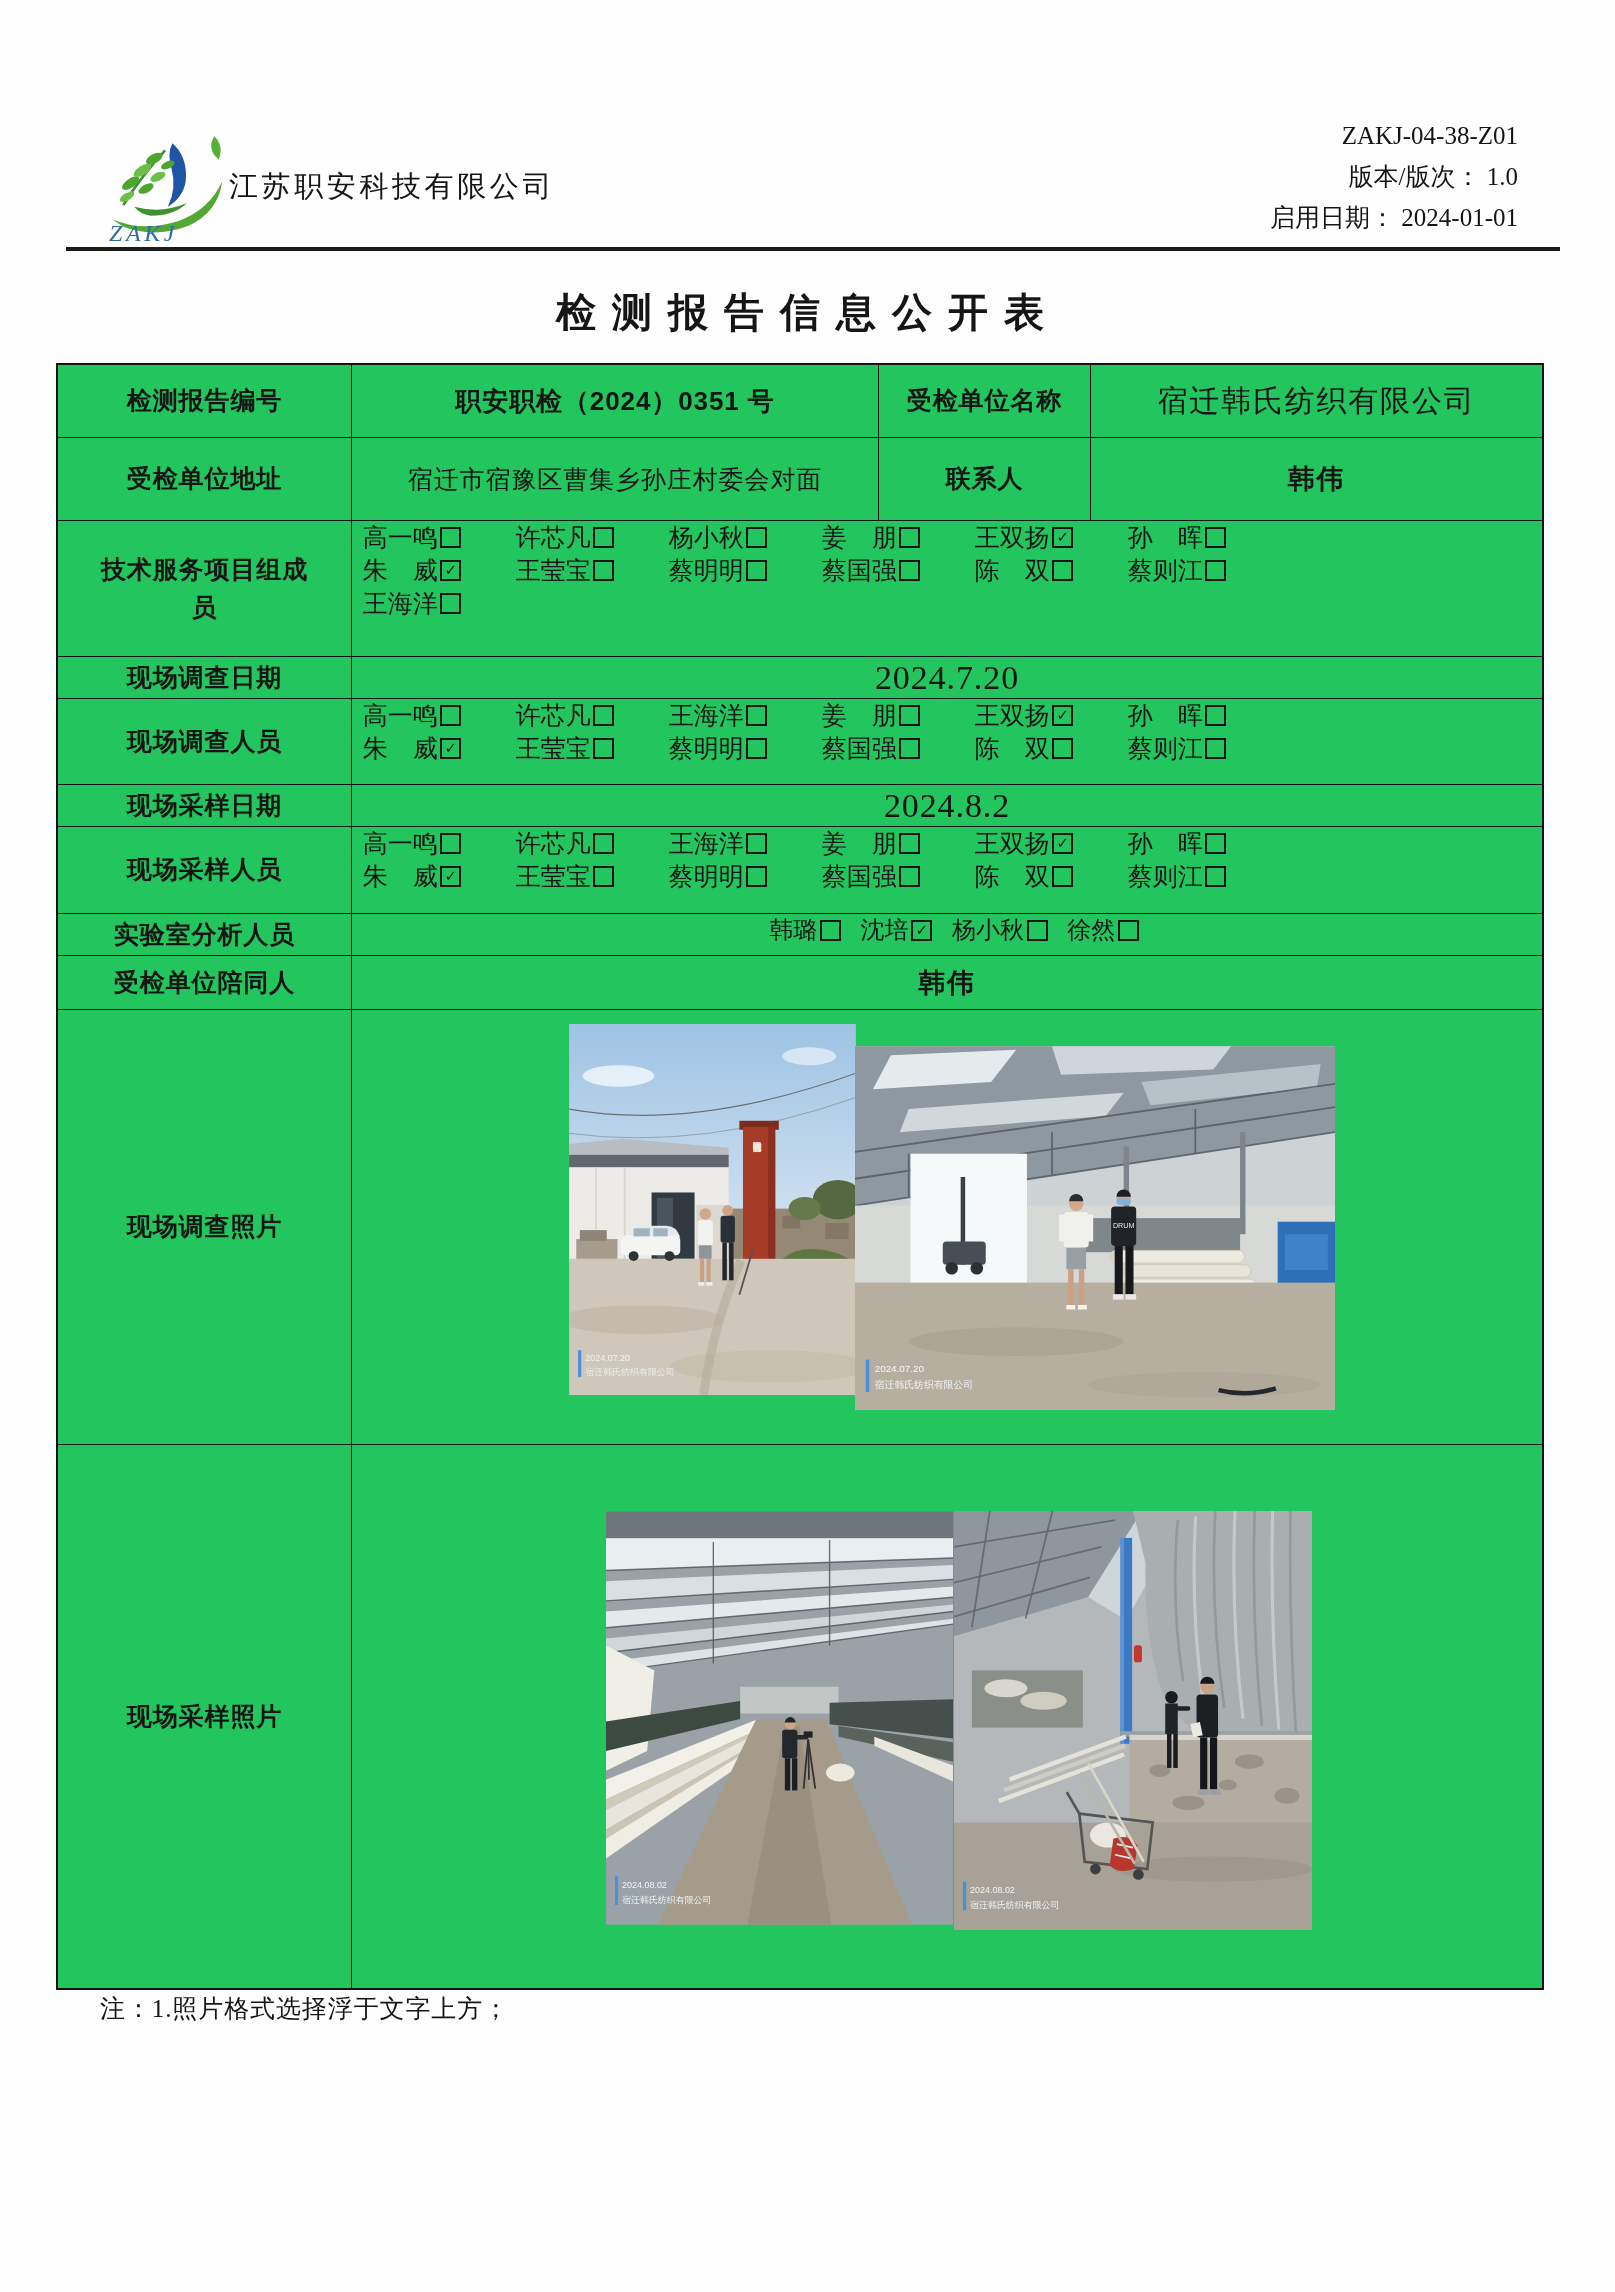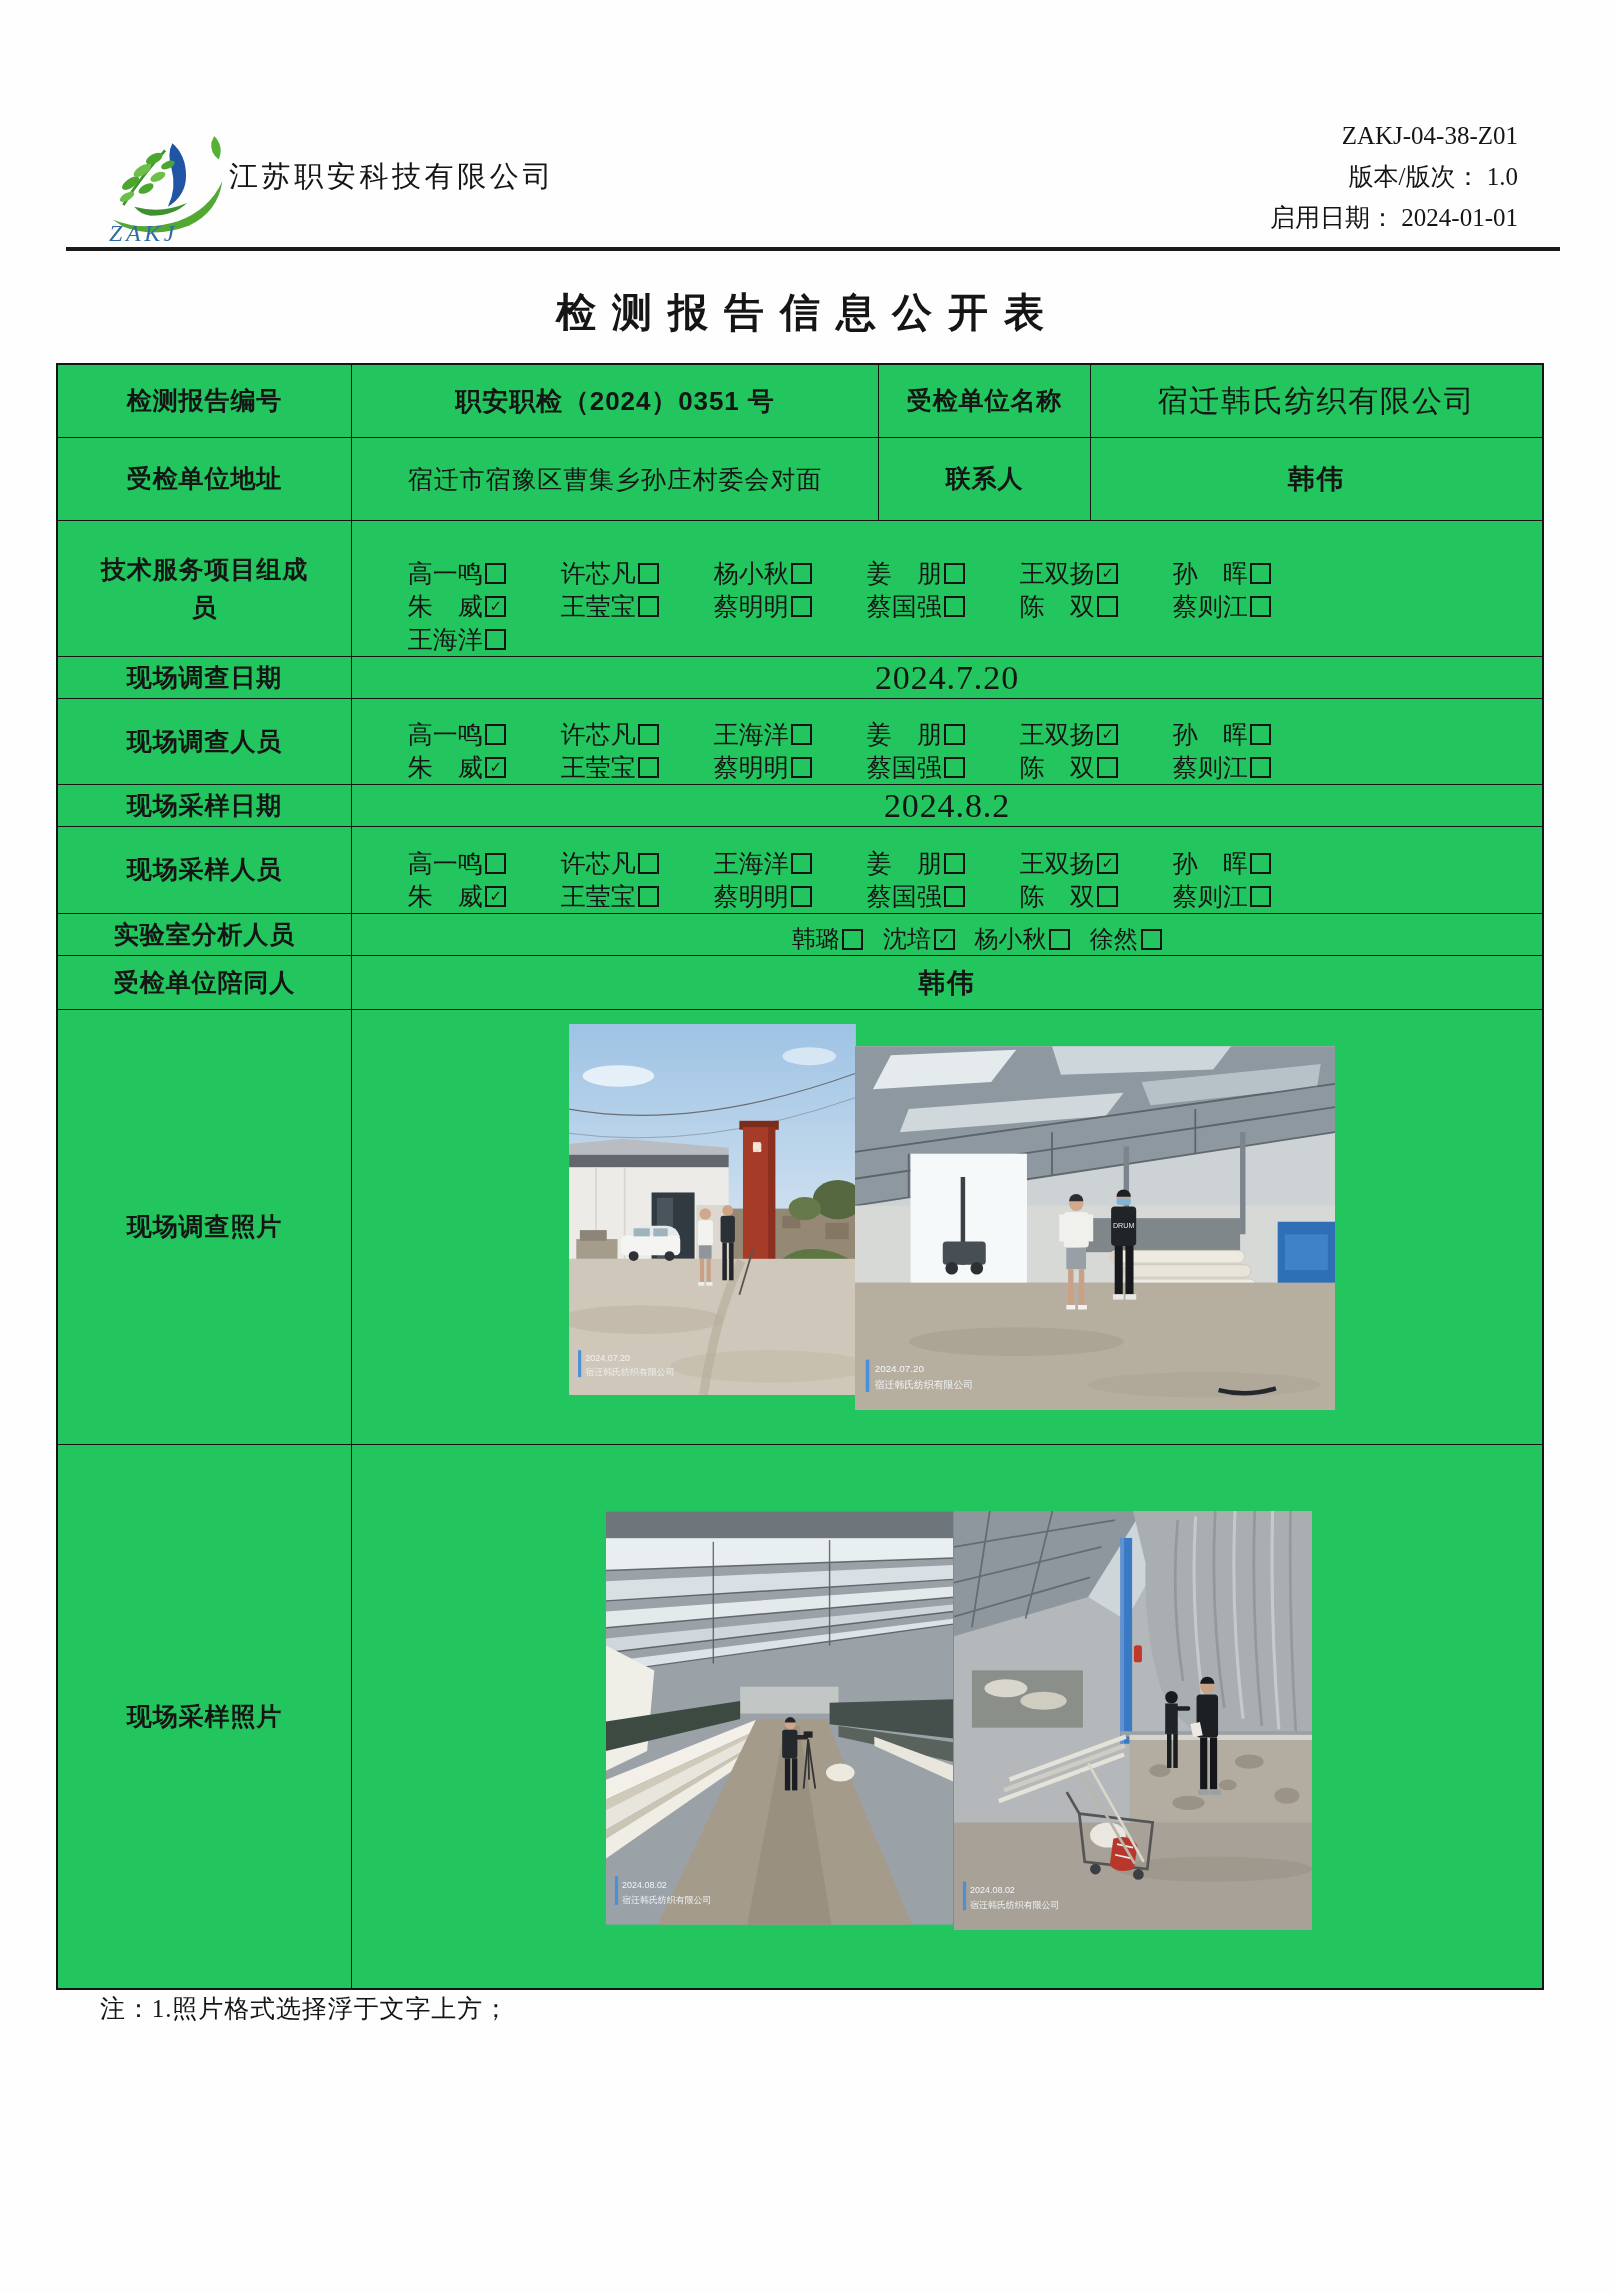--- a/index.html
+++ b/index.html
@@ -3,21 +3,21 @@
 <meta charset="utf-8">
 <style>
   html,body{margin:0;padding:0;background:#9a9a9a;}
   .page{width:1616px;height:2293px;background:#fefefe;position:relative;margin:0 auto;
         font-family:"Liberation Serif",serif;color:#151515;overflow:hidden;}
 
   
   .logo{position:absolute;left:104px;top:125px;width:125px;height:109px;}
   .logo-text{position:absolute;left:109px;top:220px;font-family:"Liberation Serif",serif;
              font-style:italic;font-weight:400;font-size:24px;letter-spacing:3.6px;color:#2e6da4;}
-  .company-name{position:absolute;left:229px;top:157px;font-size:29px;letter-spacing:3.6px;}
+  .company-name{position:absolute;left:229px;top:167px;font-size:29px;letter-spacing:3.6px;}
   .doc-meta{position:absolute;right:98px;top:115px;text-align:right;font-size:25px;line-height:41px;}
   .header-rule{position:absolute;left:66px;right:56px;top:247px;height:3.6px;background:#1b1b1b;}
 
   
   .doc-title{position:absolute;top:285px;left:0;width:100%;text-align:center;
              font-family:"Liberation Sans",sans-serif;font-weight:700;font-size:40px;letter-spacing:16px;}
 
   
   .tbl{position:absolute;left:56px;top:363px;width:1488px;border:2.7px solid #151515;box-sizing:border-box;background:#22c55e;}
   .trow{display:flex;border-top:1.8px solid #151515;box-sizing:border-box;}
@@ -32,21 +32,21 @@
   .lblc-t{padding:0 3.6px;}
   .lbl{font-family:"Liberation Sans",sans-serif;font-weight:700;font-size:25px;line-height:1.5;
        letter-spacing:0.9px;text-align:center;}
   .val-bold{font-family:"Liberation Sans",sans-serif;font-weight:700;font-size:26px;letter-spacing:0.9px;}
   .org-name{font-size:30px;letter-spacing:1.8px;}
   .addr{font-size:25px;letter-spacing:0.9px;}
   .contact{font-family:"Liberation Sans",sans-serif;font-weight:700;font-size:27px;letter-spacing:1.8px;}
   .date-val{font-size:34px;letter-spacing:0.9px;}
 
   
-  .roster-cell{align-items:flex-end;justify-content:flex-start;padding-left:45px;}
+  .roster-cell{align-items:flex-start;justify-content:flex-start;}
   .roster{display:flex;flex-direction:column;justify-content:space-evenly;padding-left:10.7px;width:100%;}
   .roster-line{display:grid;grid-template-columns:repeat(6,153px);}
   .person{display:flex;align-items:center;font-size:25px;white-space:nowrap;}
   .cb{width:17px;height:17px;border:2.7px solid #151515;margin-left:2.7px;flex:none;
       display:inline-flex;align-items:center;justify-content:center;
       font-family:"DejaVu Sans",sans-serif;font-weight:700;font-size:15px;line-height:1;}
   .roster-tight{flex-direction:row;align-items:center;padding-left:14.3px;}
   .roster-tight .roster-line{display:flex;gap:19.7px;}
   .roster-tight .person{font-size:24px;}
 

